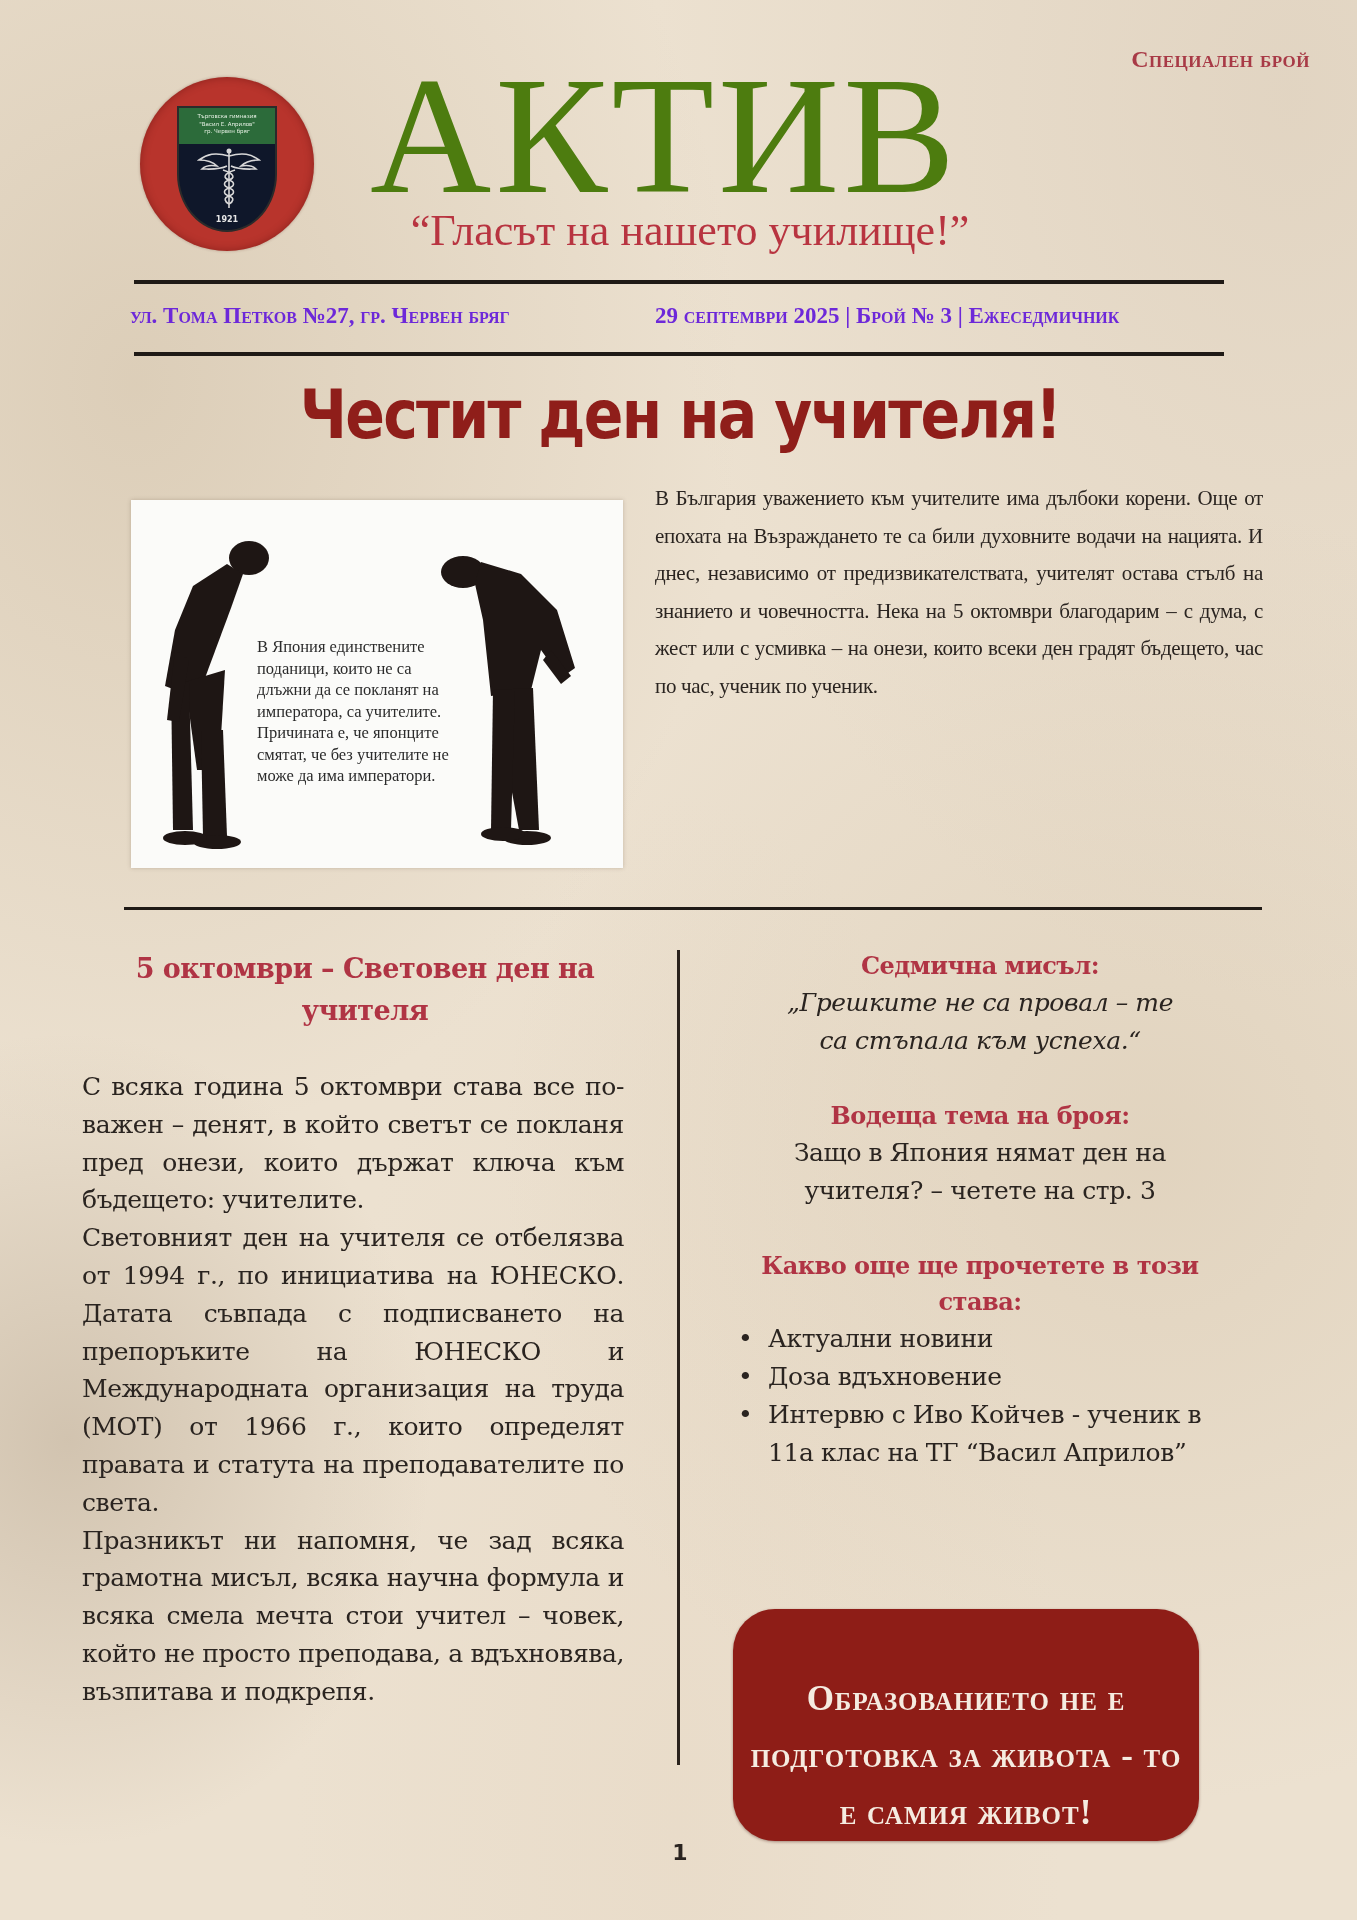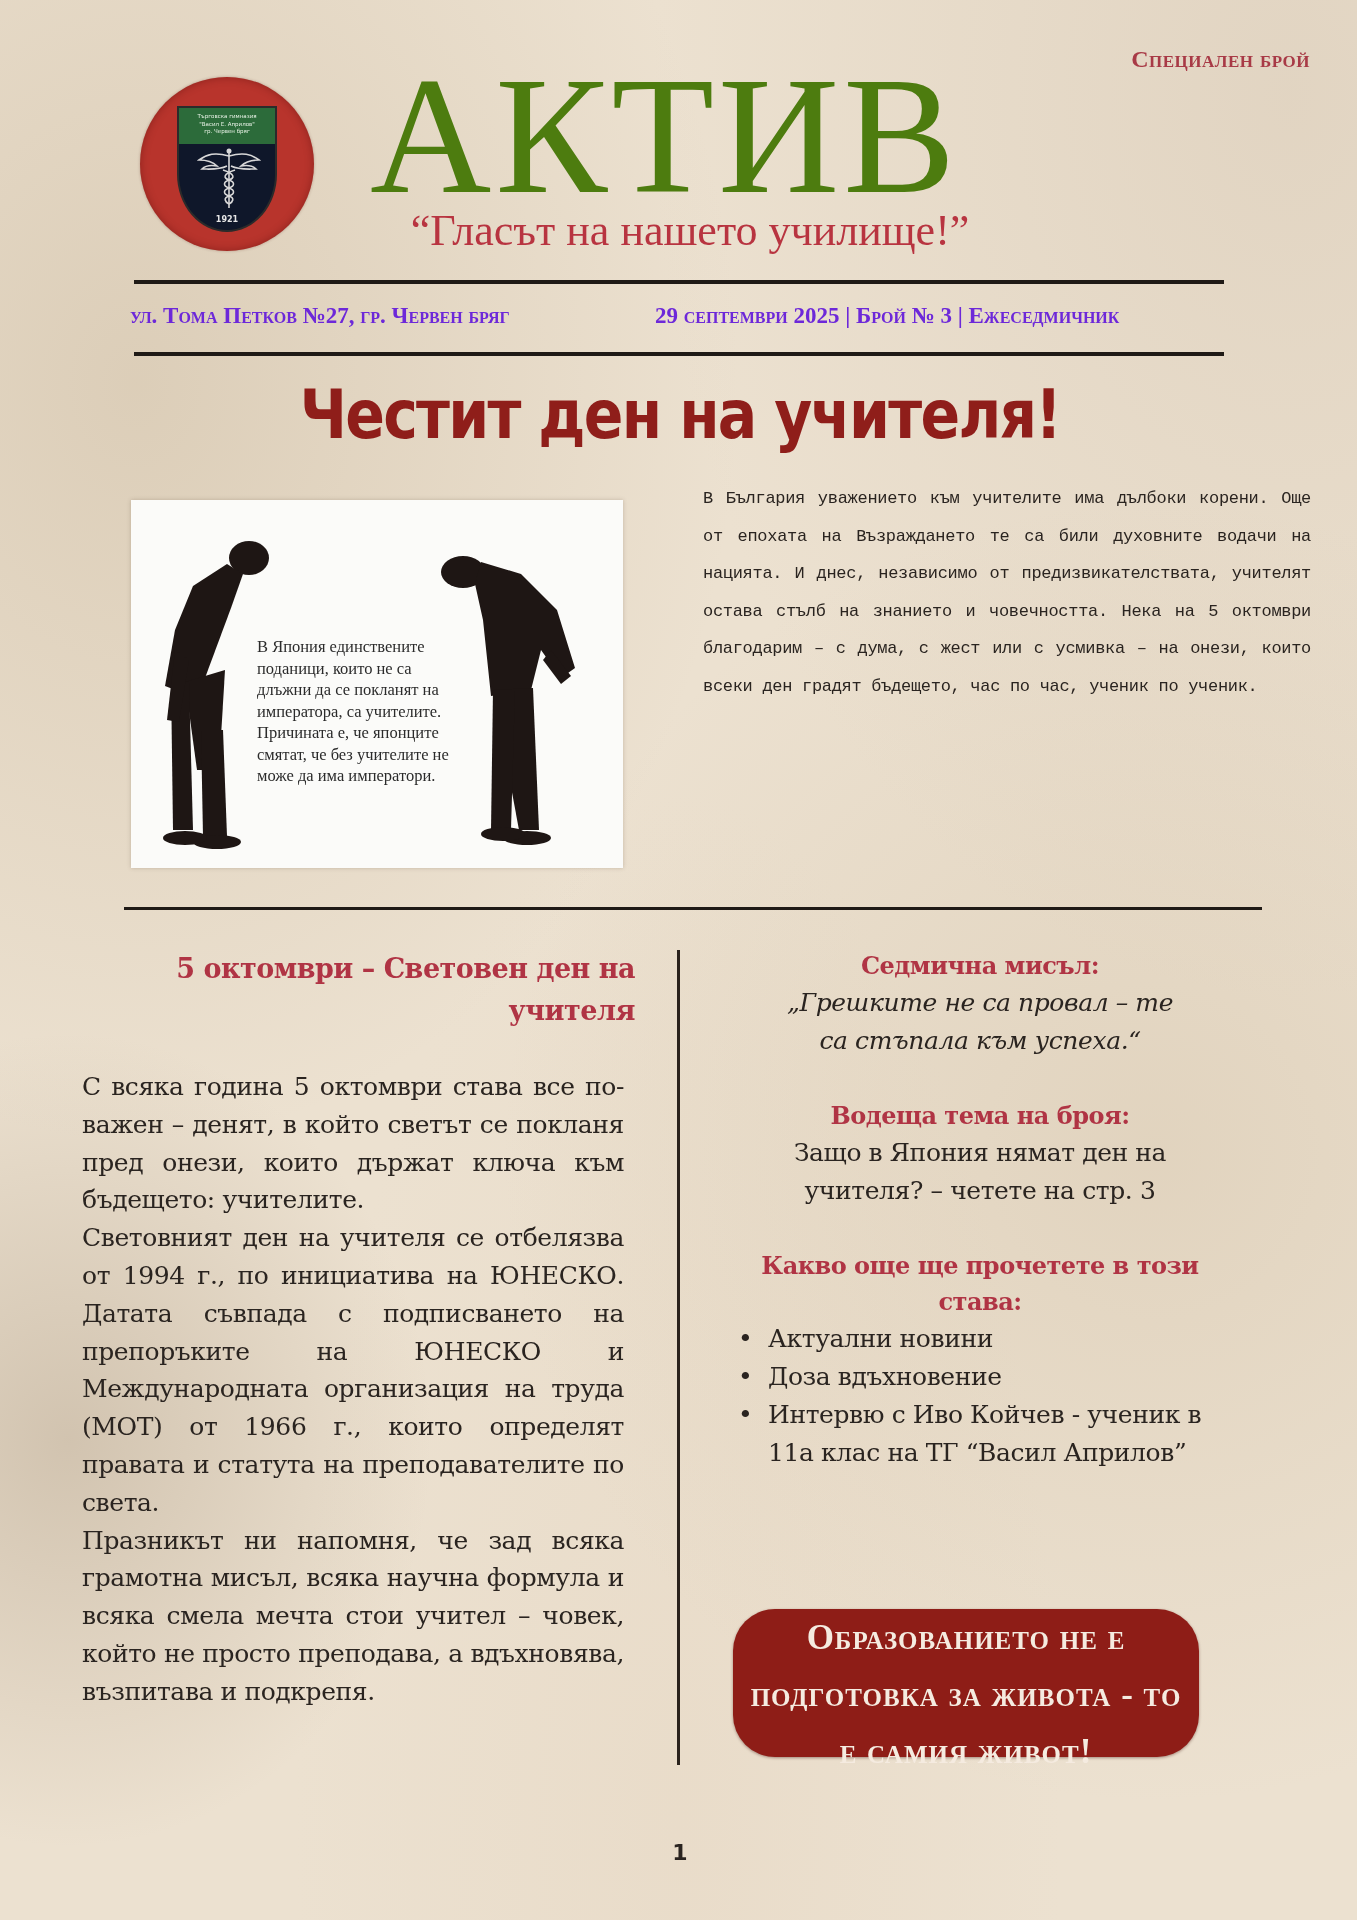--- a/index.html
+++ b/index.html
@@ -77,30 +77,30 @@
     .photo svg { position: absolute; left: 0; top: 0; }
     .photo-caption {
       position: absolute; left: 126px; top: 136px; width: 260px;
       font-family: "Liberation Serif", serif; font-size: 16.5px; line-height: 21.5px;
       color: #2b2b2b; white-space: pre-line;
     }
 
     
     .intro {
       left: 655px; top: 480px; width: 608px;
-      font-family: Liberation Mono, monospace; font-size: 17px; line-height: 37.5px;
-      text-align: justify; color: #2a2420; letter-spacing: -0.3px; margin-left: 48px;
+      font-family: Liberation Serif, serif; font-size: 21px; line-height: 37.5px;
+      text-align: justify; color: #2a2420; letter-spacing: -0.3px;
     }
 
     .rule-sec { left: 124px; top: 907px; width: 1138px; height: 3px; }
     .col-divider { left: 677px; top: 950px; width: 3px; height: 815px; background: #2a221c; }
 
     
     .left-heading {
-      left: 95px; top: 948px; width: 540px; text-align: right;
+      left: 95px; top: 948px; width: 540px; text-align: center;
       font-family: "DejaVu Serif", serif; font-weight: bold; font-size: 27px; line-height: 42px;
       color: #b03444; letter-spacing: -0.5px;
     }
     .left-body {
       left: 82px; top: 1068px; width: 542px;
       font-family: "DejaVu Serif", serif; font-size: 25px; line-height: 37.8px;
       text-align: justify; color: #2a2420; letter-spacing: -0.4px;
     }
     .left-body p { margin: 0; }
 
@@ -124,24 +124,24 @@
     .more-list {
       left: 734px; top: 1320px; width: 500px; list-style: none;
       font-family: "DejaVu Serif", serif; font-size: 25px; line-height: 38px;
       color: #2a2420; letter-spacing: -0.4px;
     }
     .more-list li { position: relative; padding-left: 34px; }
     .more-list .bullet { position: absolute; left: 4px; top: 0; }
 
     
     .motto {
-      left: 733px; top: 1609px; width: 466px; height: 148px;
+      left: 733px; top: 1609px; width: 466px; height: 232px;
       background: #8e1d17; border-radius: 42px;
       box-shadow: 0 1px 3px rgba(60,10,5,0.4);
-      display: flex; align-items: flex-start; justify-content: center; text-align: center;
+      display: flex; align-items: flex-end; justify-content: center; text-align: center;
       padding: 0 10px;
     }
     .motto span {
       font-family: "Liberation Serif", serif; font-variant: small-caps; font-weight: bold;
       font-size: 35px; line-height: 57px; color: #f5ebe0; letter-spacing: 1px;
     }
 
     .page-number {
       left: 660px; top: 1840px; width: 40px; text-align: center;
       font-family: "DejaVu Sans", sans-serif; font-weight: bold; font-size: 22px; color: #2a2420;

